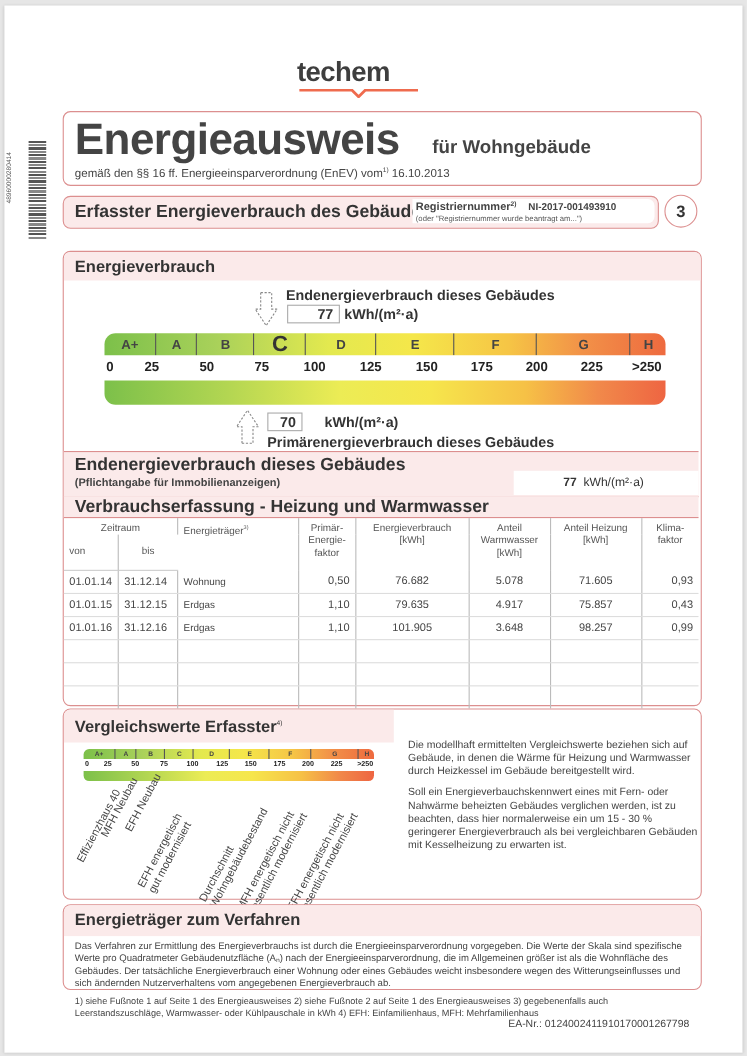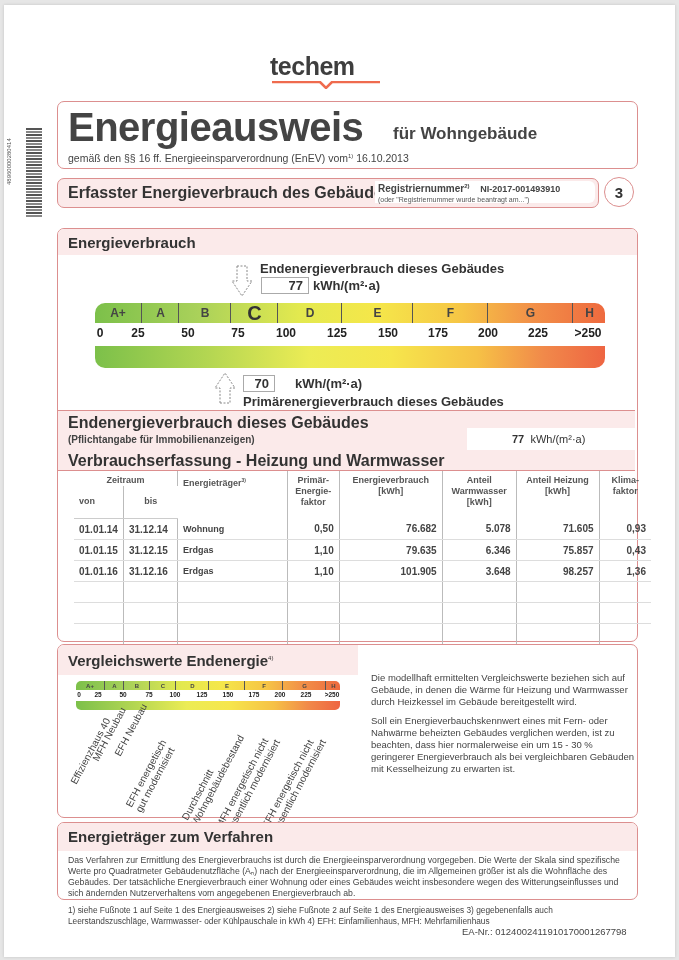--- a/index.html
+++ b/index.html
@@ -63,21 +63,21 @@
     position: absolute; border: 1px solid #aaa; background: #fff; text-align: right;
     font-weight: bold; color: #333; padding-right: 5px; box-sizing: border-box;
   }
 
   table.verb { position: absolute; border-collapse: collapse; font-size: 10px; color: #444; }
   table.verb td { border-right: 1px solid #bbb; border-bottom: 1px solid #ddd; padding: 0 5px; height: 20px; }
   table.verb td:last-child { border-right: none; }
   table.verb .hdr td { vertical-align: top; text-align: center; font-size: 9px; color: #555; border-bottom: none; height: auto; padding-top: 4px; line-height: 11px; }
   table.verb .hdr2 td { font-size: 9px; color: #555; border-bottom: 1px solid #ccc; height: 22px; vertical-align: top; }
   .num { text-align: right; }
-  .center { text-align: right; }
+  .center { text-align: center; }
   .rot-label {
     position: absolute; font-size: 10px; color: #444; white-space: nowrap;
     transform-origin: left bottom; transform: rotate(-62deg); line-height: 11px;
   }
   .para { font-size: 10.5px; color: #444; line-height: 13px; }
   .foot { font-size: 9.5px; color: #444; line-height: 12px; }
 </style>
 </head>
 <body>
 
@@ -158,21 +158,21 @@
 <div class="abs" style="left:467px; top:428px; width:168px; height:22px; background:#fff;"></div>
 <div class="abs h2" style="left:68px; top:414px;">Endenergieverbrauch dieses Gebäudes</div>
 <div class="abs" style="left:68px; top:434px; font-size:10px; font-weight:bold; color:#444;">(Pflichtangabe für Immobilienanzeigen)</div>
 <div class="abs" style="left:512px; top:433px; font-size:11px; color:#333;">
   <b>77</b>&nbsp; <span>kWh/(m²·a)</span>
 </div>
 
 <div class="abs pinkhead" style="left:58px; top:451px; width:577px; height:19px; border-bottom:1px solid #dc8f8f;"></div>
 <div class="abs h2" style="left:68px; top:452px;">Verbrauchserfassung - Heizung und Warmwasser</div>
 
-<table class="verb" style="left:74px; top:471px; width:577px;font-weight:bold;">
+<table class="verb" style="left:58px; top:471px; width:577px;">
   <colgroup>
     <col style="width:49px">
       <col style="width:54px">
       <col style="width:110px">
       <col style="width:52px">
       <col style="width:103px">
       <col style="width:74px">
       <col style="width:83px">
       <col style="width:52px">
   </colgroup>
@@ -199,33 +199,33 @@
     <td class="center">5.078</td>
     <td class="center">71.605</td>
     <td class="num">0,93</td>
   </tr>
   <tr>
     <td>01.01.15</td>
     <td>31.12.15</td>
     <td style="font-size:9px;">Erdgas</td>
     <td class="num">1,10</td>
     <td class="center">79.635</td>
-    <td class="center">6.346</td>
+    <td class="center">4.917</td>
     <td class="center">75.857</td>
     <td class="num">0,43</td>
   </tr>
   <tr>
     <td>01.01.16</td>
     <td>31.12.16</td>
     <td style="font-size:9px;">Erdgas</td>
     <td class="num">1,10</td>
     <td class="center">101.905</td>
     <td class="center">3.648</td>
     <td class="center">98.257</td>
-    <td class="num">1,36</td>
+    <td class="num">0,99</td>
   </tr>
   <tr>
         <td></td>
         <td></td>
         <td></td>
         <td></td>
         <td></td>
         <td></td>
         <td></td>
         <td></td>
@@ -250,21 +250,21 @@
         <td style="border-bottom:none;"></td>
         <td style="border-bottom:none;"></td>
       </tr>
 </tbody>
   </table>
 
 <div class="box" style="left:57px; top:644px; width:579px; height:172px; overflow:hidden;">
   <div class="pinkhead" style="height:30px; width:300px;"></div>
 </div>
 <div class="abs h2b" style="left:68px; top:652px;">
-  <span>Vergleichswerte Endenergie</span><sup style="font-size:6px; font-weight:normal;">4)</sup>
+  <span>Vergleichswerte Erfasster</span><sup style="font-size:6px; font-weight:normal;">4)</sup>
 </div>
 
 <div class="scale-top" style="left:76px; top:681px; width:264px; height:9px; border-radius:5px 5px 0 0;">
   <div class="seg first" style="left:0; width:28px; font-size:6px;">A+</div>
   <div class="seg" style="left:28px; width:19px; font-size:6px;">A</div>
   <div class="seg" style="left:47px; width:26px; font-size:6px;">B</div>
   <div class="seg" style="left:73px; width:26px; font-size:6px;">C</div>
   <div class="seg" style="left:99px; width:33px; font-size:6px;">D</div>
   <div class="seg" style="left:132px; width:36px; font-size:6px;">E</div>
   <div class="seg" style="left:168px; width:38px; font-size:6px;">F</div>

